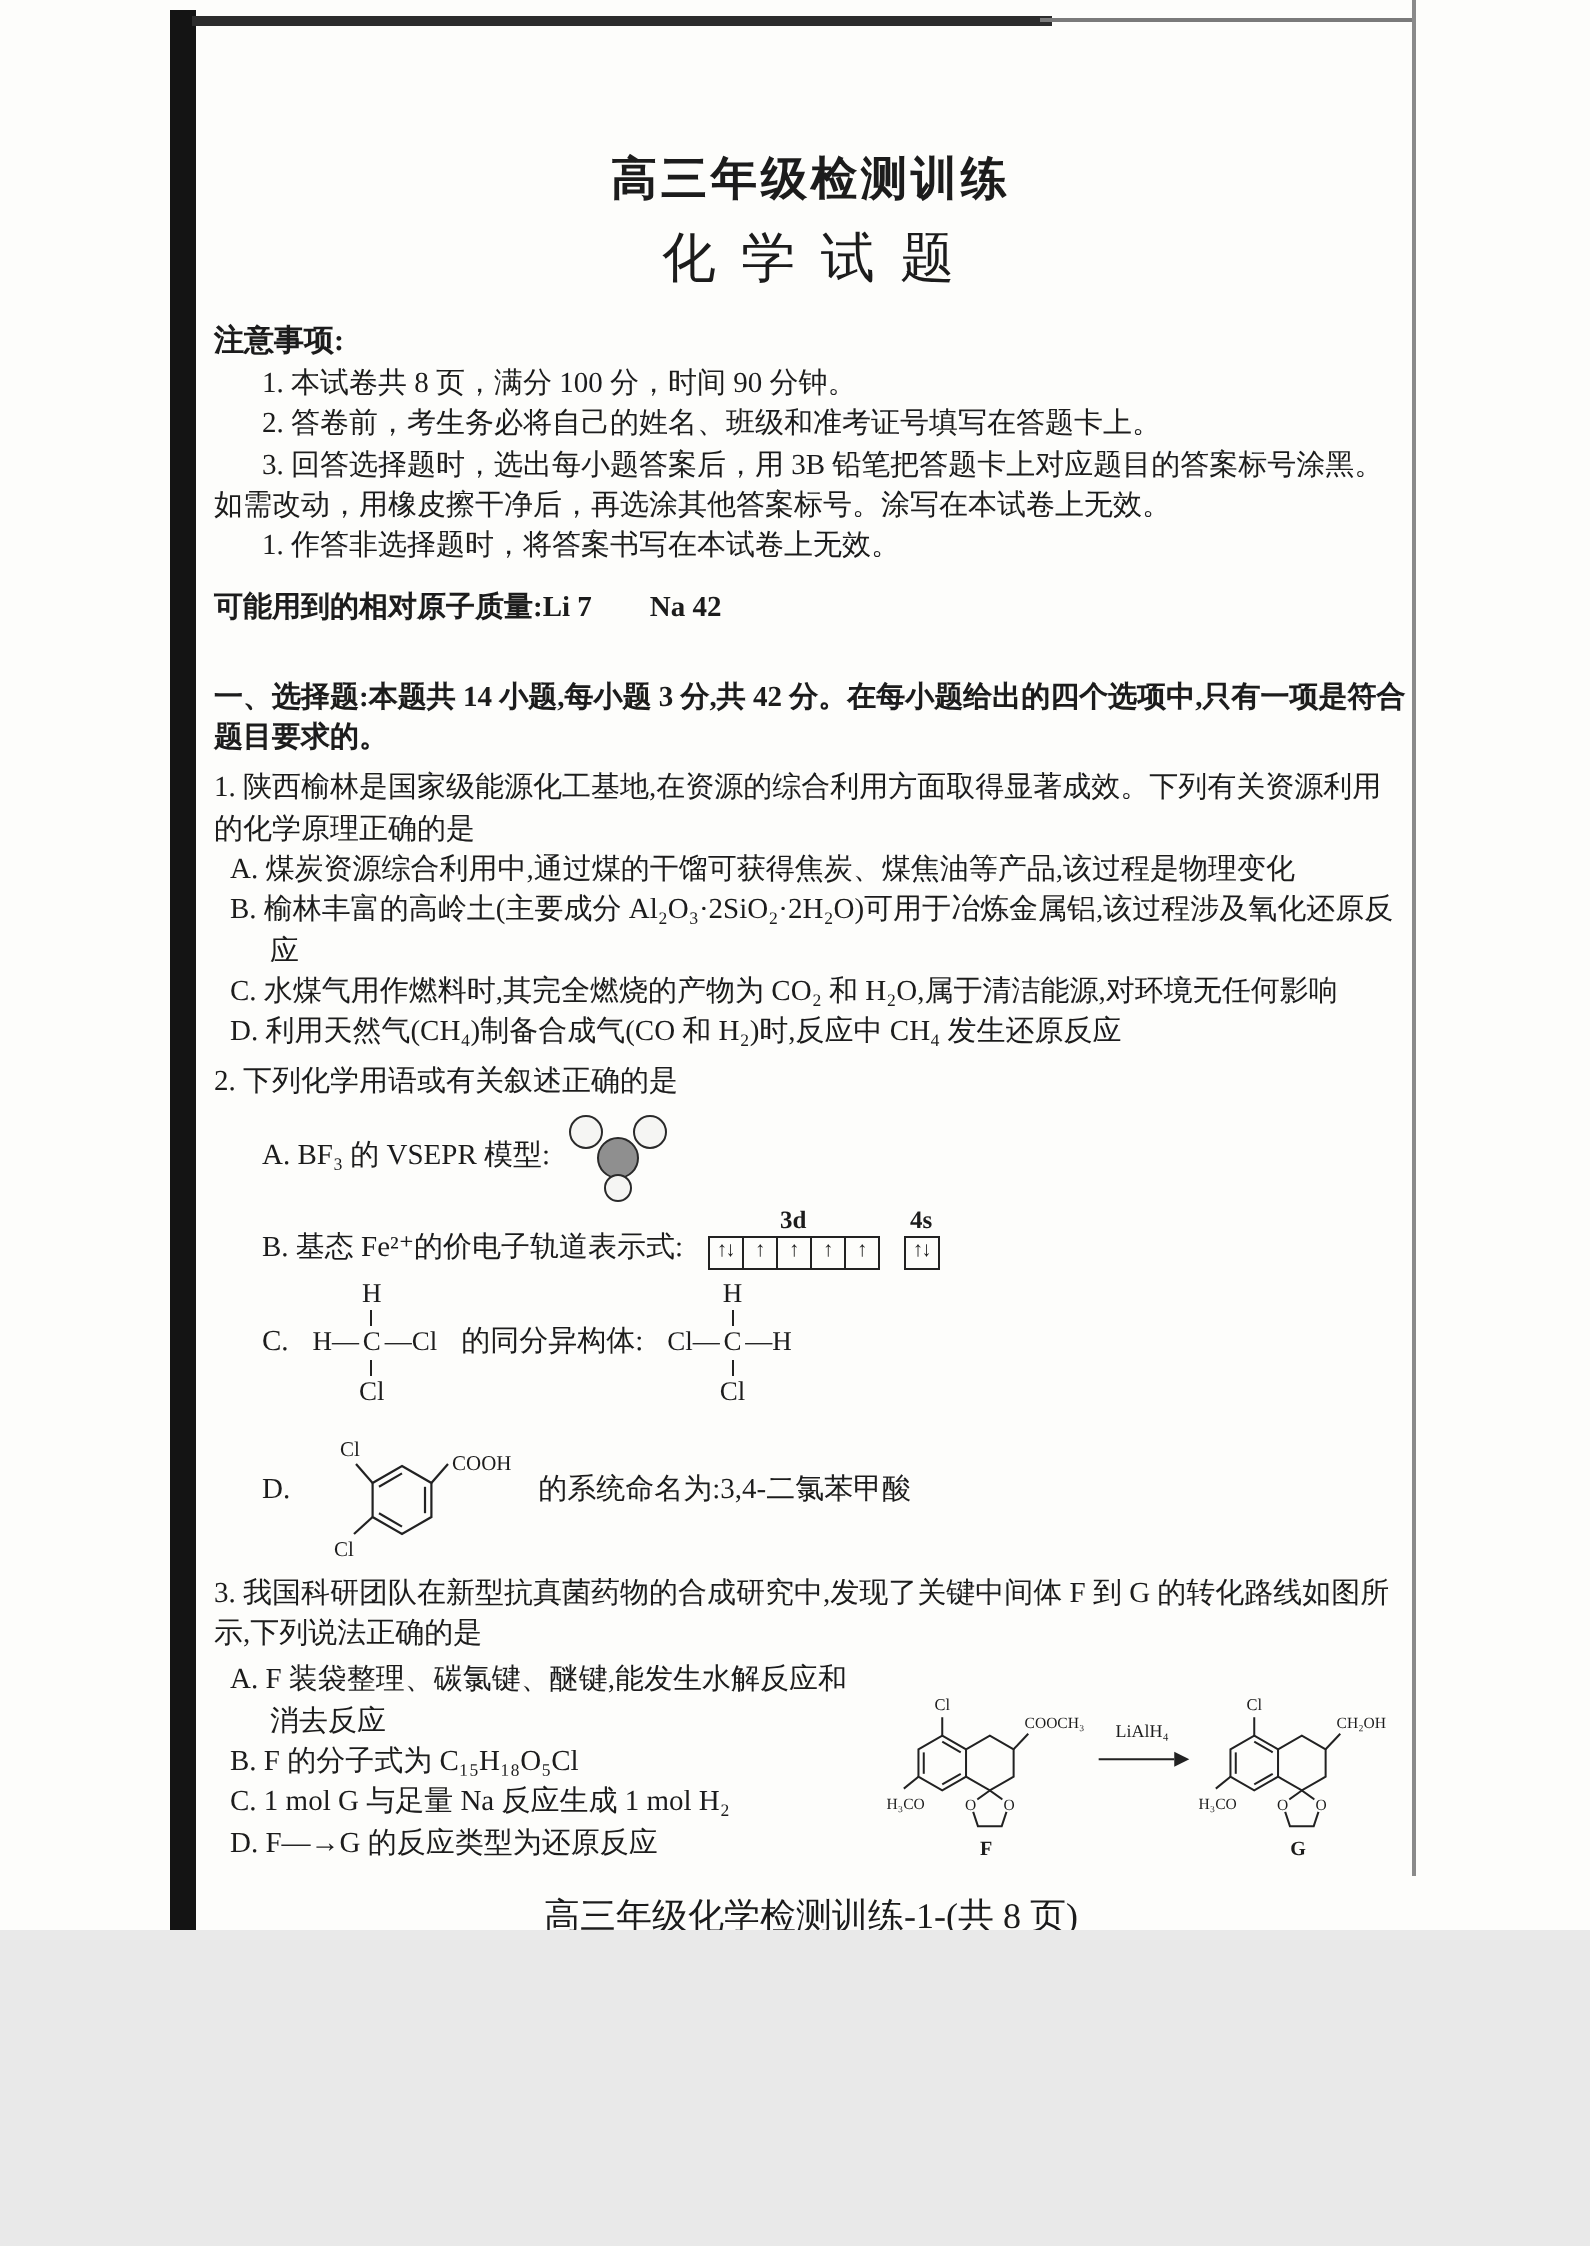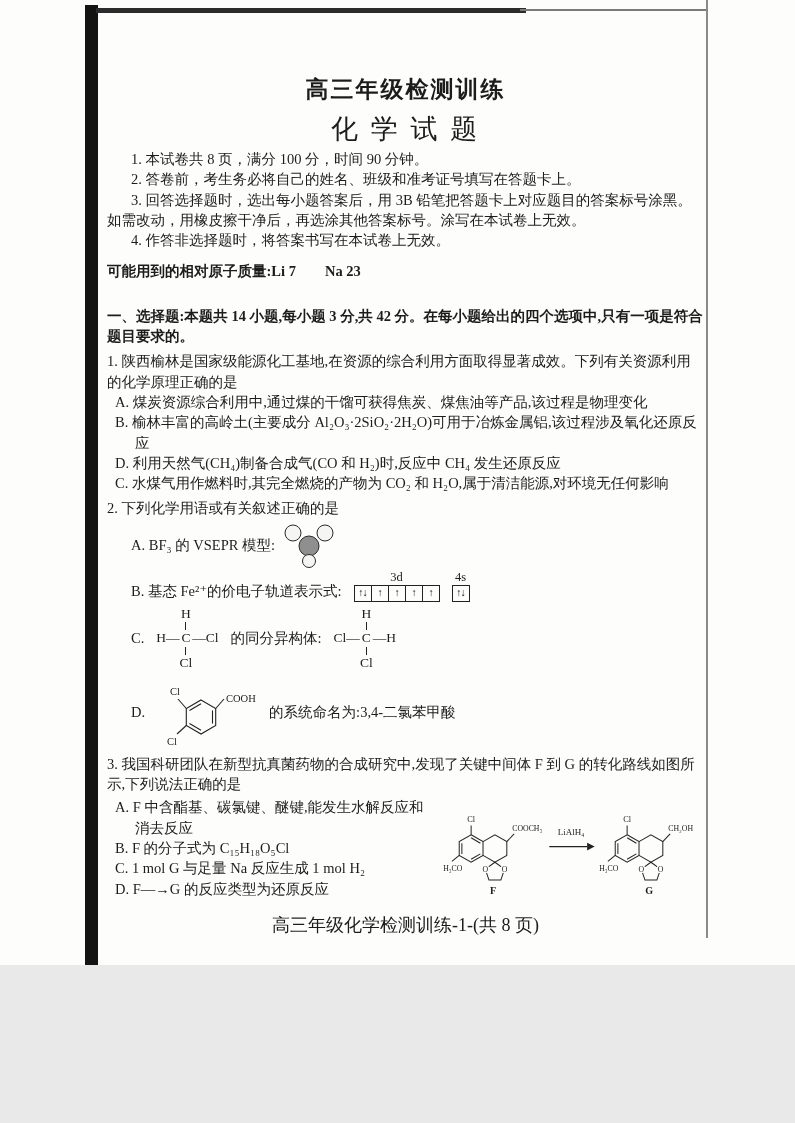--- a/index.html
+++ b/index.html
@@ -24,21 +24,21 @@
 
   .stem { margin-top:5px; }
   .opt  { margin-left:8px; padding-left:20px; text-indent:-20px; }
 
   .optrow { margin-left:24px; display:flex; align-items:center; gap:6px; margin-top:3px; }
   .optrow.bottom { align-items:flex-end; }
 
   
   .orbital { display:inline-flex; align-items:flex-end; gap:12px; margin-left:6px; }
   .orb-group { display:inline-flex; flex-direction:column; align-items:center; gap:2px; }
-  .orb-label { font-size:12.5px; line-height:1; font-weight:normal; }
+  .orb-label { font-size:12.5px; line-height:1; font-weight:bold; }
   .orb-row { display:inline-flex; }
   .orb-box { width:18px; height:17px; border:1px solid #222; margin-left:-1px;
              display:flex; align-items:center; justify-content:center;
              font-size:10.5px; letter-spacing:-1px; line-height:1; }
   .orb-box:first-child { margin-left:0; }
 
   
   .mol { display:inline-grid; grid-template-columns:auto auto auto; justify-items:center;
          align-items:center; font-size:13.5px; line-height:1.05; row-gap:1px; margin:2px 6px; }
   .mol .vbond { width:1px; height:8px; background:#222; }
@@ -63,34 +63,35 @@
   <div class="artifact a-left"></div>
   <div class="artifact a-top"></div>
   <div class="artifact a-top2"></div>
   <div class="artifact a-right"></div>
 
   <div class="content">
 
     <div class="title">高三年级检测训练</div>
     <div class="subtitle">化 学 试 题</div>
 
+    <div class="notice-heading">注意事项:</div>
     <p class="notice-item">1. 本试卷共 8 页，满分 100 分，时间 90 分钟。</p>
     <p class="notice-item">2. 答卷前，考生务必将自己的姓名、班级和准考证号填写在答题卡上。</p>
     <p class="notice-item">3. 回答选择题时，选出每小题答案后，用 3B 铅笔把答题卡上对应题目的答案标号涂黑。如需改动，用橡皮擦干净后，再选涂其他答案标号。涂写在本试卷上无效。</p>
-    <p class="notice-item">4. 作答非选择题时，将答案书写在本试卷上无效。</p>
-
-    <p class="bold-line">可能用到的相对原子质量:Li 7　　Na 23</p>
+    <p class="notice-item">1. 作答非选择题时，将答案书写在本试卷上无效。</p>
+
+    <p class="bold-line">可能用到的相对原子质量:Li 7　　Na 42</p>
 
     <p class="section-heading">一、选择题:本题共 14 小题,每小题 3 分,共 42 分。在每小题给出的四个选项中,只有一项是符合题目要求的。</p>
 
     <p class="stem">1. 陕西榆林是国家级能源化工基地,在资源的综合利用方面取得显著成效。下列有关资源利用的化学原理正确的是</p>
     <p class="opt">A. 煤炭资源综合利用中,通过煤的干馏可获得焦炭、煤焦油等产品,该过程是物理变化</p>
     <p class="opt">B. 榆林丰富的高岭土(主要成分 Al₂O₃·2SiO₂·2H₂O)可用于冶炼金属铝,该过程涉及氧化还原反应</p>
+    <p class="opt">C. 水煤气用作燃料时,其完全燃烧的产物为 CO₂ 和 H₂O,属于清洁能源,对环境无任何影响</p>
     <p class="opt">D. 利用天然气(CH₄)制备合成气(CO 和 H₂)时,反应中 CH₄ 发生还原反应</p>
-    <p class="opt">C. 水煤气用作燃料时,其完全燃烧的产物为 CO₂ 和 H₂O,属于清洁能源,对环境无任何影响</p>
 
     <p class="stem">2. 下列化学用语或有关叙述正确的是</p>
 
     <div class="optrow">
       <span>A. BF₃ 的 VSEPR 模型:</span>
       <svg class="struct" width="56" height="46" viewBox="0 0 56 46">
         <circle cx="28" cy="24" r="10" fill="#8f8f8f" stroke="#2a2a2a"></circle>
         <circle cx="12" cy="11" r="8" fill="#f5f5f3" stroke="#2a2a2a"></circle>
         <circle cx="44" cy="11" r="8" fill="#f5f5f3" stroke="#2a2a2a"></circle>
         <circle cx="28" cy="39" r="6.5" fill="#f5f5f3" stroke="#2a2a2a"></circle>
@@ -172,21 +173,21 @@
         <text x="24" y="20" font-size="10.5" text-anchor="middle">Cl</text>
         <text x="21" y="70" font-size="10.5" text-anchor="middle">Cl</text>
       </svg>
       <span>的系统命名为:3,4-二氯苯甲酸</span>
     </div>
 
     <p class="stem">3. 我国科研团队在新型抗真菌药物的合成研究中,发现了关键中间体 F 到 G 的转化路线如图所示,下列说法正确的是</p>
 
     <div class="q3-row">
       <div class="q3-opts">
-        <p class="opt">A. F 中含酯基、碳氯键、醚键,能发生水解反应和消去反应</p>
+        <p class="opt">A. F 装袋整理、碳氯键、醚键,能发生水解反应和消去反应</p>
         <p class="opt">B. F 的分子式为 C₁₅H₁₈O₅Cl</p>
         <p class="opt">C. 1 mol G 与足量 Na 反应生成 1 mol H₂</p>
         <p class="opt">D. F—→G 的反应类型为还原反应</p>
       </div>
 
       <div class="q3-fig">
 
         <svg class="struct" width="108" height="97" viewBox="0 0 118 106">
           <path d="M34 38 L47 45.5 L47 60.5 L34 68 L21 60.5 L21 45.5 Z"></path>
           <path d="M47 45.5 L60 38 L73 45.5 L73 60.5 L60 68 L47 60.5"></path>

